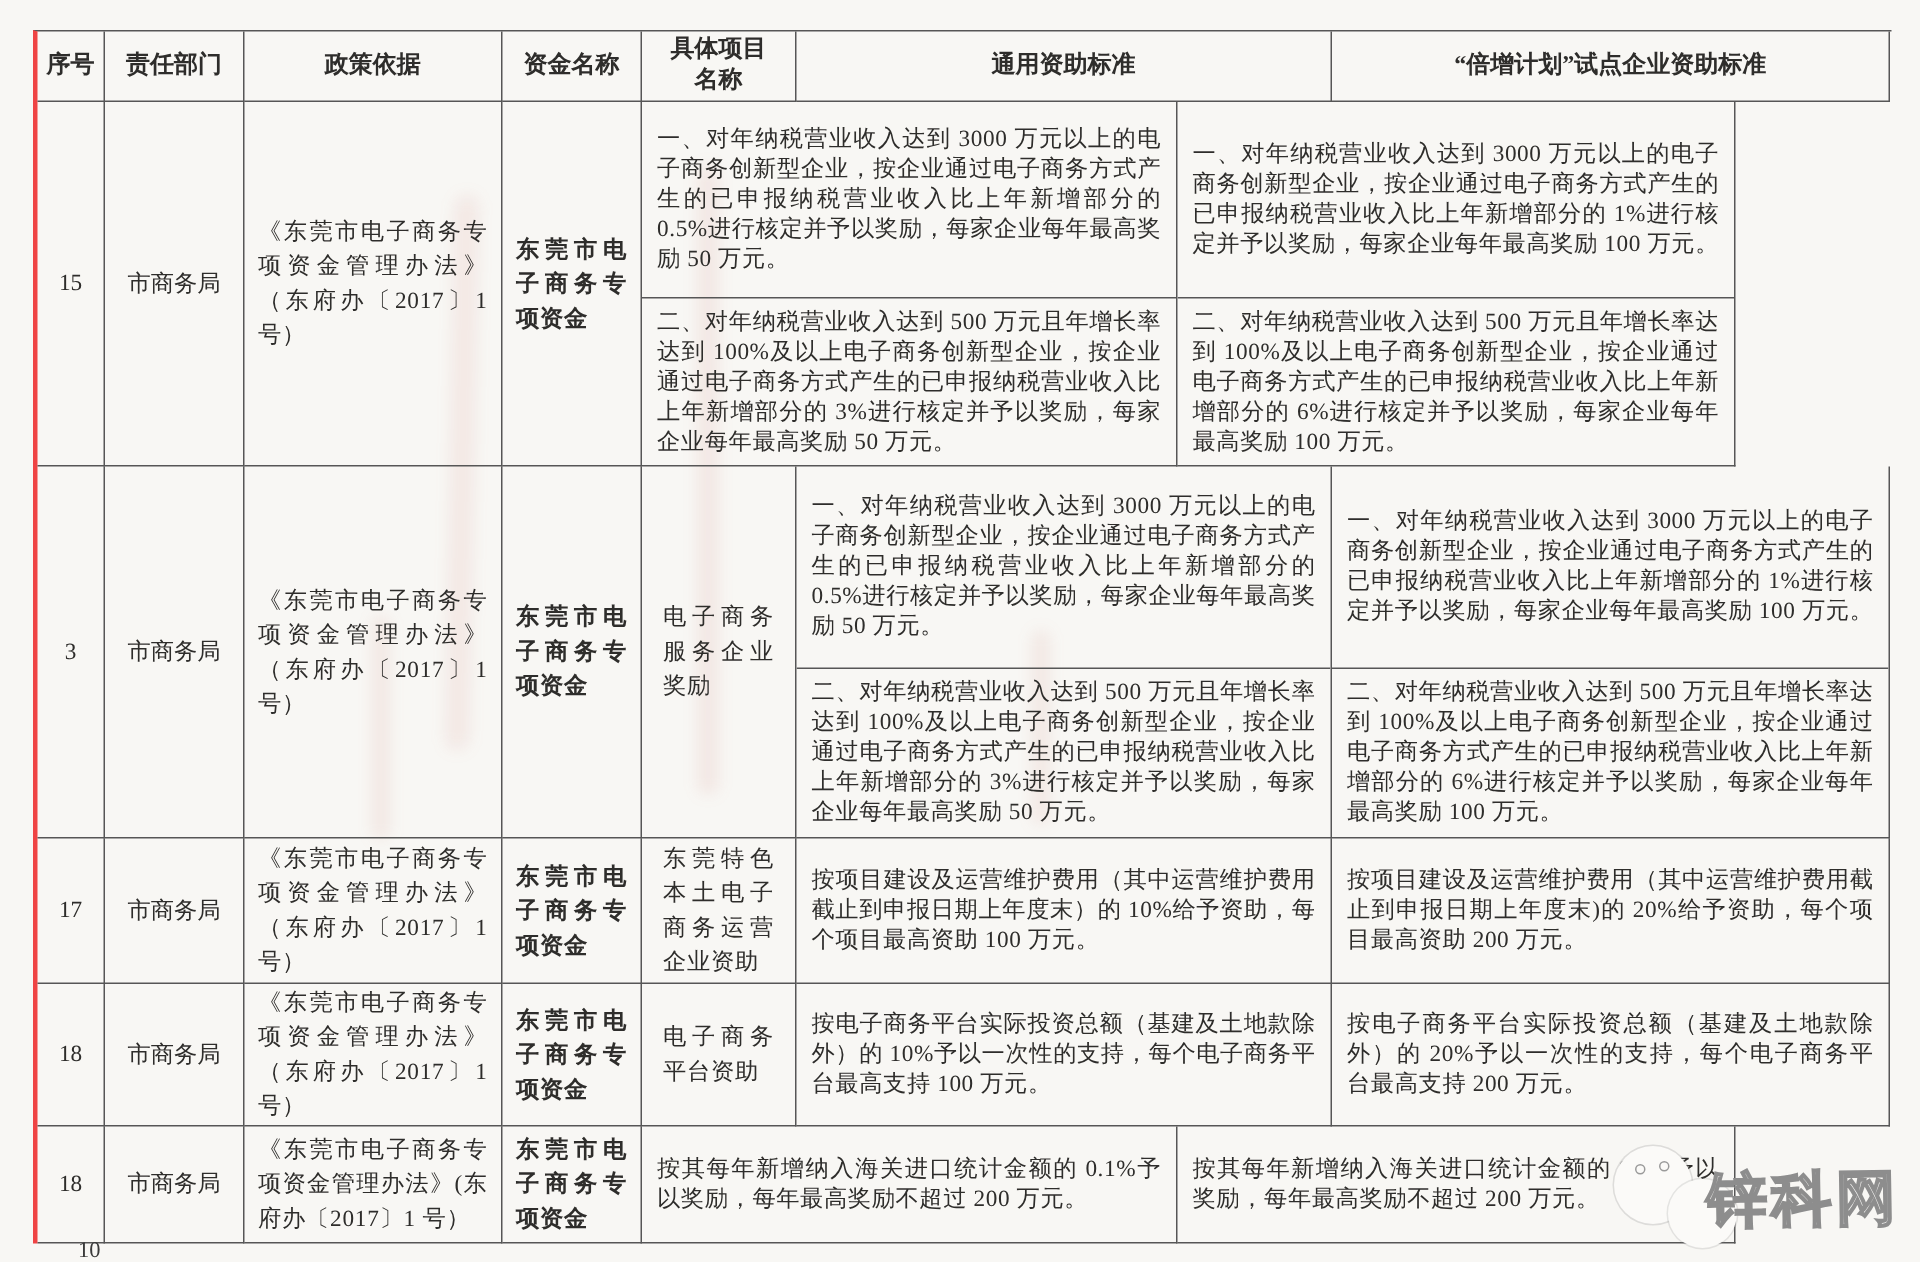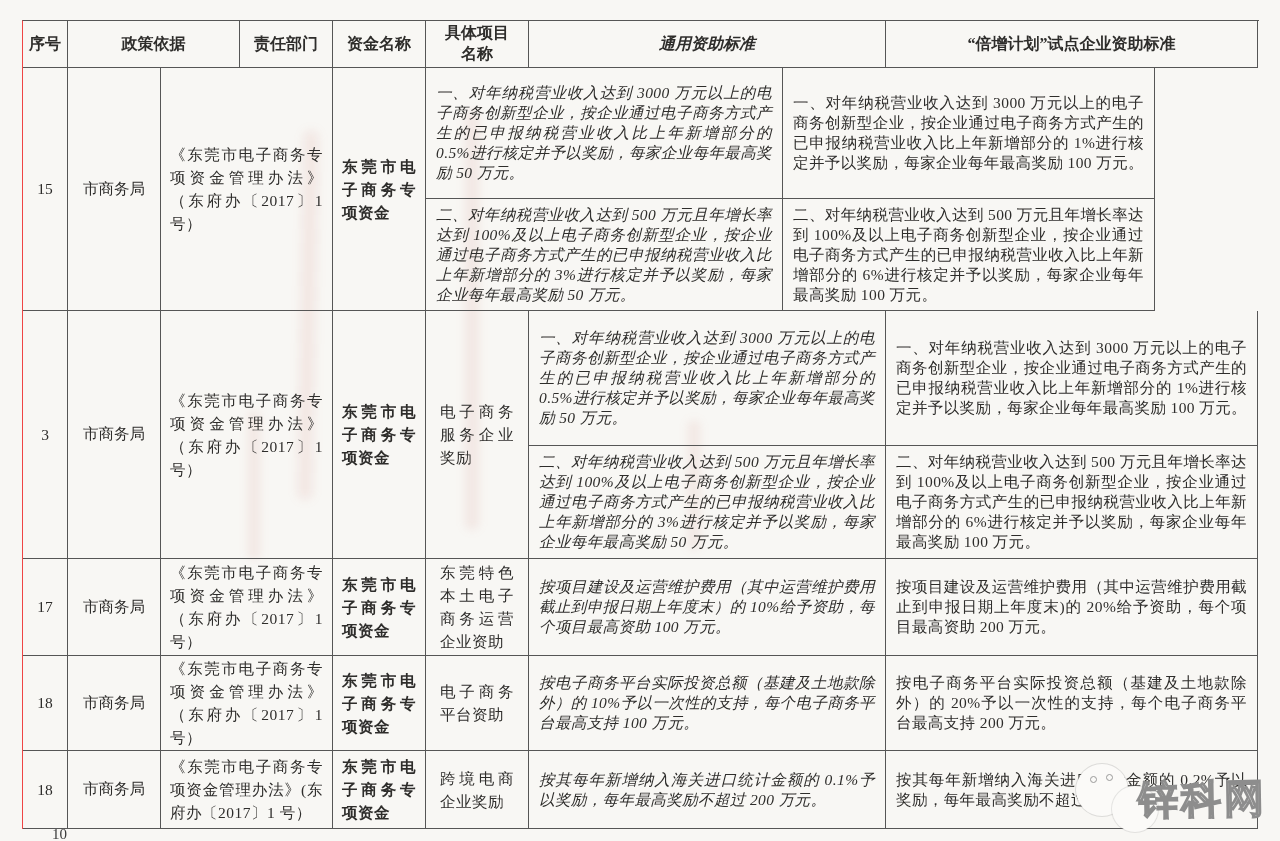--- a/index.html
+++ b/index.html
@@ -11,30 +11,30 @@
   }
   
   .bleed{position:absolute;background:rgba(201,96,86,0.10);filter:blur(5px);border-radius:10px;pointer-events:none;}
   .b1{left:300px;top:130px;width:16px;height:370px;transform:rotate(1deg);}
   .b2{left:465px;top:110px;width:14px;height:420px;}
   .b3{left:688px;top:420px;width:12px;height:130px;}
   .b4{left:248px;top:410px;width:12px;height:150px;}
 
   .tbl{
     position:absolute;left:22px;top:20px;width:1236px;
-    border-top:1px solid #565656;border-left:1px solid #ef4444;
+    border-top:1px solid #565656;border-left:3px solid #ef4444;
   }
   .tr{display:flex;}
   .td{
     border-right:1px solid #565656;border-bottom:1px solid #565656;
     box-sizing:border-box;display:flex;align-items:center;justify-content:center;
     overflow:hidden;
   }
   .c0{width:45px;}.c1{width:93px;}.c2{width:172px;}.c3{width:93px;font-weight:bold;}.c4{width:103px;}
-  .c5{width:357px;font-style:italic;}.c6{width:372px;}
+  .c5{width:357px;}.c6{width:372px;}
   .th{font-weight:600;font-size:16px;text-align:center;line-height:1.3;}
   .th .pad{padding:0 14px;}
   .hdr{height:47px;}
   .r15{height:243px;}.r16{height:248px;}.r17{height:97px;}.r18{height:95px;}.r19{height:78px;}
   .split{flex-direction:column;align-items:stretch;justify-content:flex-start;padding:0;}
   .sub{display:flex;align-items:center;border-bottom:1px solid #565656;box-sizing:border-box;overflow:hidden;}
   .sub:last-child{border-bottom:none;flex:1;}
   .r15 .s1{height:131px;}
   .r16 .s1{height:135px;}
   .txt{
@@ -68,26 +68,26 @@
 <div class="bleed b2"></div>
 <div class="bleed b3"></div>
 <div class="bleed b4"></div>
 
 <div class="tbl">
 
   <div class="tr hdr">
     <div class="td c0 th">
         <span>序号</span>
       </div>
+    <div class="td c1 th">
+        <span>责任部门</span>
+      </div>
     <div class="td c2 th">
         <span>政策依据</span>
       </div>
-    <div class="td c1 th">
-        <span>责任部门</span>
-      </div>
     <div class="td c3 th">
         <span>资金名称</span>
       </div>
     <div class="td c4 th">
         <span class="pad">具体项目名称</span>
       </div>
     <div class="td c5 th">
         <span>通用资助标准</span>
       </div>
     <div class="td c6 th">
@@ -213,23 +213,20 @@
         <span class="ctr">18</span>
       </div>
     <div class="td c1">
         <span class="ctr">市商务局</span>
       </div>
     <div class="td c2">
         <span class="cjust">《东莞市电子商务专项资金管理办法》(东府办〔2017〕1 号）</span>
       </div>
     <div class="td c3">
         <span class="cjust">东莞市电子商务专项资金</span>
-      </div>
-    <div class="td c4">
-        <span class="cjust narrow">跨境电商企业奖励</span>
       </div>
     <div class="td c5">
         <span class="txt">按其每年新增纳入海关进口统计金额的 0.1%予以奖励，每年最高奖励不超过 200 万元。</span>
       </div>
     <div class="td c6">
         <span class="txt">按其每年新增纳入海关进口统计金额的 0.2%予以奖励，每年最高奖励不超过 200 万元。</span>
       </div>
   </div>
 
 </div>

